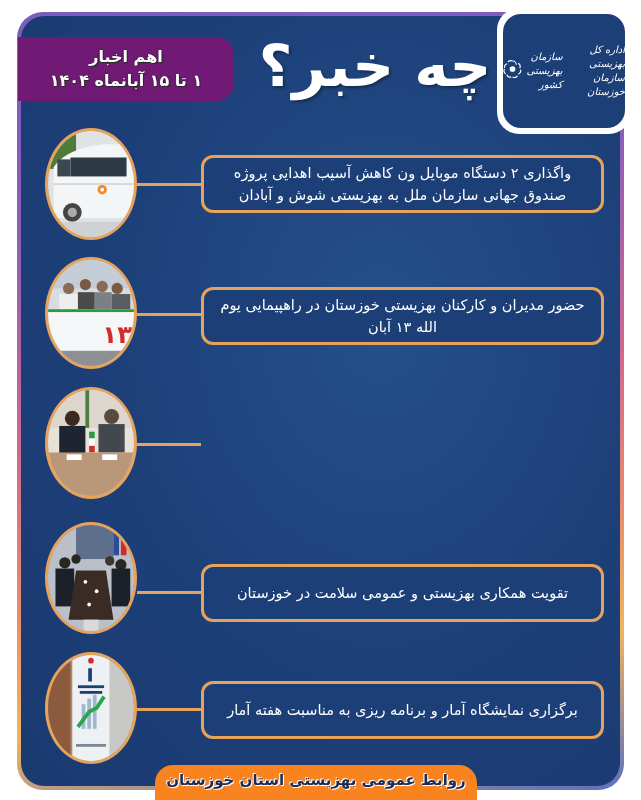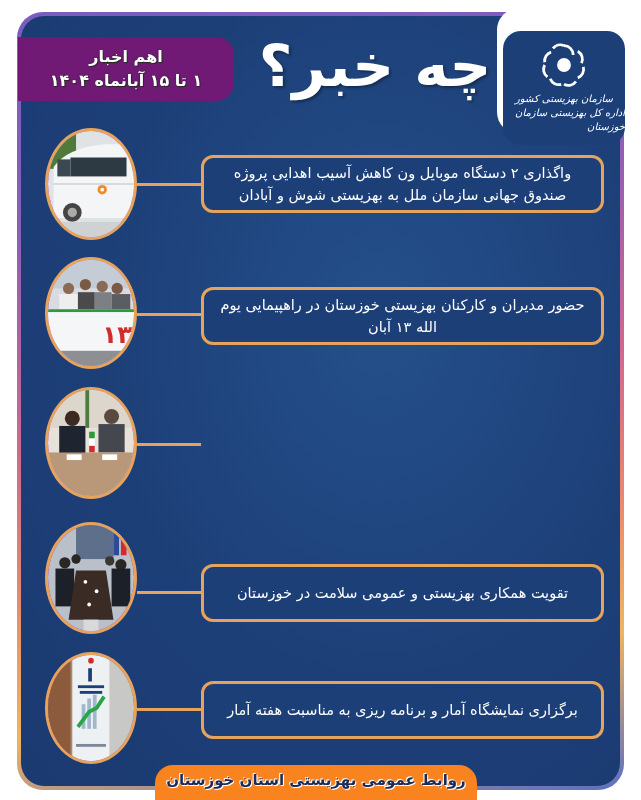--- a/index.html
+++ b/index.html
@@ -20,23 +20,22 @@
     }
 
     
     .logo-card {
       position: absolute; left: 497px; top: 8px; width: 134px; height: 126px;
       background: #ffffff; border-radius: 22px; padding: 6px;
       z-index: 5;
     }
     .logo-inner {
       width: 100%; height: 100%; border-radius: 18px; background: #1d3f78;
-      display: flex; flex-direction: column; align-items: center; justify-content: center;
+      display: flex; flex-direction: row; align-items: center; justify-content: center;
       color: #fff;
-      margin-top: 17px;
     }
     .logo-inner svg { width: 46px; height: 46px; margin-bottom: 4px; }
     .logo-line { font-family: "DejaVu Serif", serif; font-size: 10px; line-height: 14px; direction: rtl; font-style: italic; }
 
     
     .date-box {
       position: absolute; left: 18px; top: 37px; width: 216px; height: 64px;
       background: #701a75; border-radius: 0 18px 18px 0;
       display: flex; flex-direction: column; align-items: center; justify-content: center;
       color: #ffffff; font-weight: bold; direction: rtl; z-index: 3;
@@ -49,21 +48,21 @@
       display: flex; align-items: center; justify-content: center;
       color: #ffffff; font-weight: bold; font-size: 58px; direction: rtl; z-index: 3;
       text-shadow: 2px 2px 3px rgba(0,0,0,0.35);
     }
 
     
     .news-row { position: absolute; left: 0; width: 100%; height: 120px; }
     .photo {
       position: absolute; left: 45px; width: 92px; height: 112px;
       border-radius: 50%; border: 3px solid #e7a35b; overflow: hidden;
-      background: #a21caf;
+      background: #a3a3a3;
     }
     .connector {
       position: absolute; left: 137px; width: 64px; height: 3px; background: #e7a35b;
     }
     .headline-box {
       position: absolute; left: 201px; width: 403px;
       border: 3px solid #e7a35b; border-radius: 12px;
       background: #1d3f78;
       display: flex; align-items: center; justify-content: center;
       padding: 4px 10px; direction: rtl; text-align: center;

